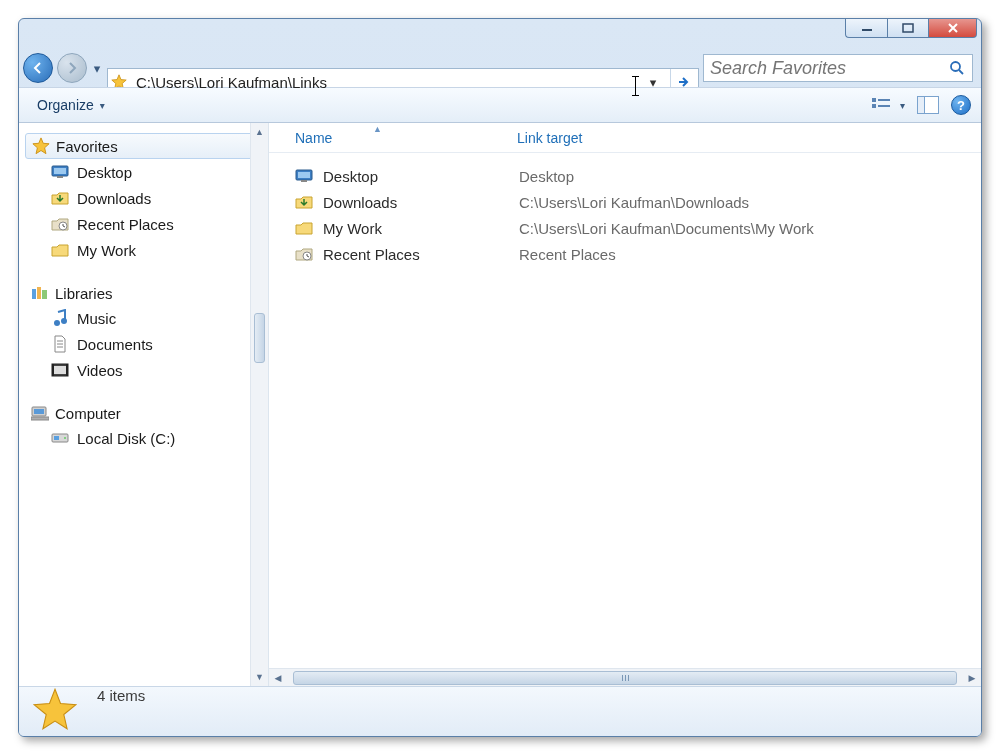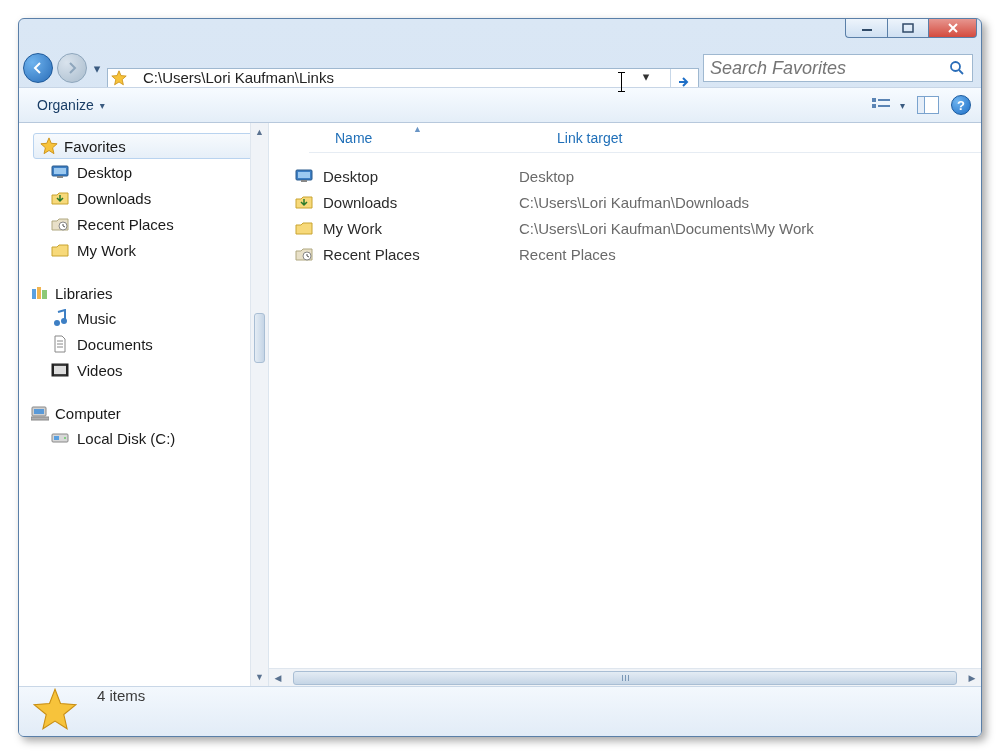--- a/index.html
+++ b/index.html
@@ -61,23 +61,23 @@
     }
     .nav-back { background: radial-gradient(circle at 30% 30%, #6fb4ef, #2a6db8); border:1px solid #1f5a9a;}
     .nav-fwd { background: radial-gradient(circle at 30% 30%, #d9e3ed, #a9bccd); border:1px solid #8ea6bc; color:#6b849c;}
     .nav-drop { width:12px; color:#3a5b80; display:flex; align-items:center; justify-content:center;}
     .address-bar {
       flex: 1;
       height: 28px;
       background: #fff;
       border: 1px solid #9fb8d0;
       display:flex;
-      align-items:flex-start;
+      align-items:center;
       padding: 0 2px;
-      gap:15px;
+      gap:8px;
       margin-top:28px;
     }
     .address-bar .star-ic { width:18px; display:flex; justify-content:center;}
     .address-bar .path { flex:1; font-size:15px; color:#222; font-family:'Segoe UI', sans-serif; position:relative;}
     .address-bar .cursor-caret {
       display:inline-block; width:1px; height:18px;
       position:relative; top:4px;
     }
     .address-bar .cursor-caret::before, .address-bar .cursor-caret::after {
       content:""; position:absolute; left:-3px; width:7px; height:1px; background:#000;
@@ -138,33 +138,32 @@
       overflow:hidden;
       position:relative;
       background:#fff;
     }
     .sidebar-scroll { position:absolute; right:0; top:0; bottom:0; width:18px; background:#f0f3f7; border-left:1px solid #dfe6ee;}
     .sb-arrow { height:18px; display:flex; align-items:center; justify-content:center; color:#5a7290; font-size:9px;}
     .sb-thumb { position:absolute; left:3px; right:3px; top:190px; height:50px; background:linear-gradient(to right,#e4ecf4,#c5d5e6); border:1px solid #a9bed4; border-radius:3px;}
     .tree { padding:10px 0 10px 6px; font-size:15px; color:#1a1a1a;}
     .tree-section { margin-bottom:18px;}
     .tree-header { display:flex; align-items:center; gap:6px; padding:3px 6px; font-size:15px;}
-    .tree-header.sel { background:linear-gradient(to bottom,#f7fafd,#e6eff8); border:1px solid #b9d3ef; border-radius:3px;margin-left:8px; }
+    .tree-header.sel { background:linear-gradient(to bottom,#f7fafd,#e6eff8); border:1px solid #b9d3ef; border-radius:3px; }
     .tree-items { padding-left:24px;}
     .tree-item { display:flex; align-items:center; gap:8px; padding:4px 2px; font-size:15px;}
     .ic { width:18px; height:18px; display:flex; align-items:center; justify-content:center; flex-shrink:0;}
     .content {
       flex:1; display:flex; flex-direction:column; min-width:0;
     }
     .col-headers {
       height:30px; display:flex; align-items:center;
       border-bottom:1px solid #e6ecf3;
       color:#1f6fb8; font-size:14px;
       padding-left:26px;
-      margin-left:40px;
     }
     .col-name { width:222px; position:relative;}
     .col-name .sort-ind { position:absolute; left:78px; top:-6px; color:#6a95c5; font-size:9px;}
     .col-target { flex:1;}
     .file-list { flex:1; padding:10px 0 0 24px; overflow:auto;}
     .file-row { display:flex; align-items:center; padding:4px 2px; font-size:15px; color:#2b2b2b;}
     .file-row .fname { display:flex; align-items:center; gap:10px; width:224px;}
     .file-row .ftarget { color:#6a6a6a;}
     .hscroll { height:18px; background:#f0f3f7; border-top:1px solid #dfe6ee; display:flex; align-items:center;}
     .hs-arrow { width:18px; text-align:center; color:#5a7290; font-size:9px;}

